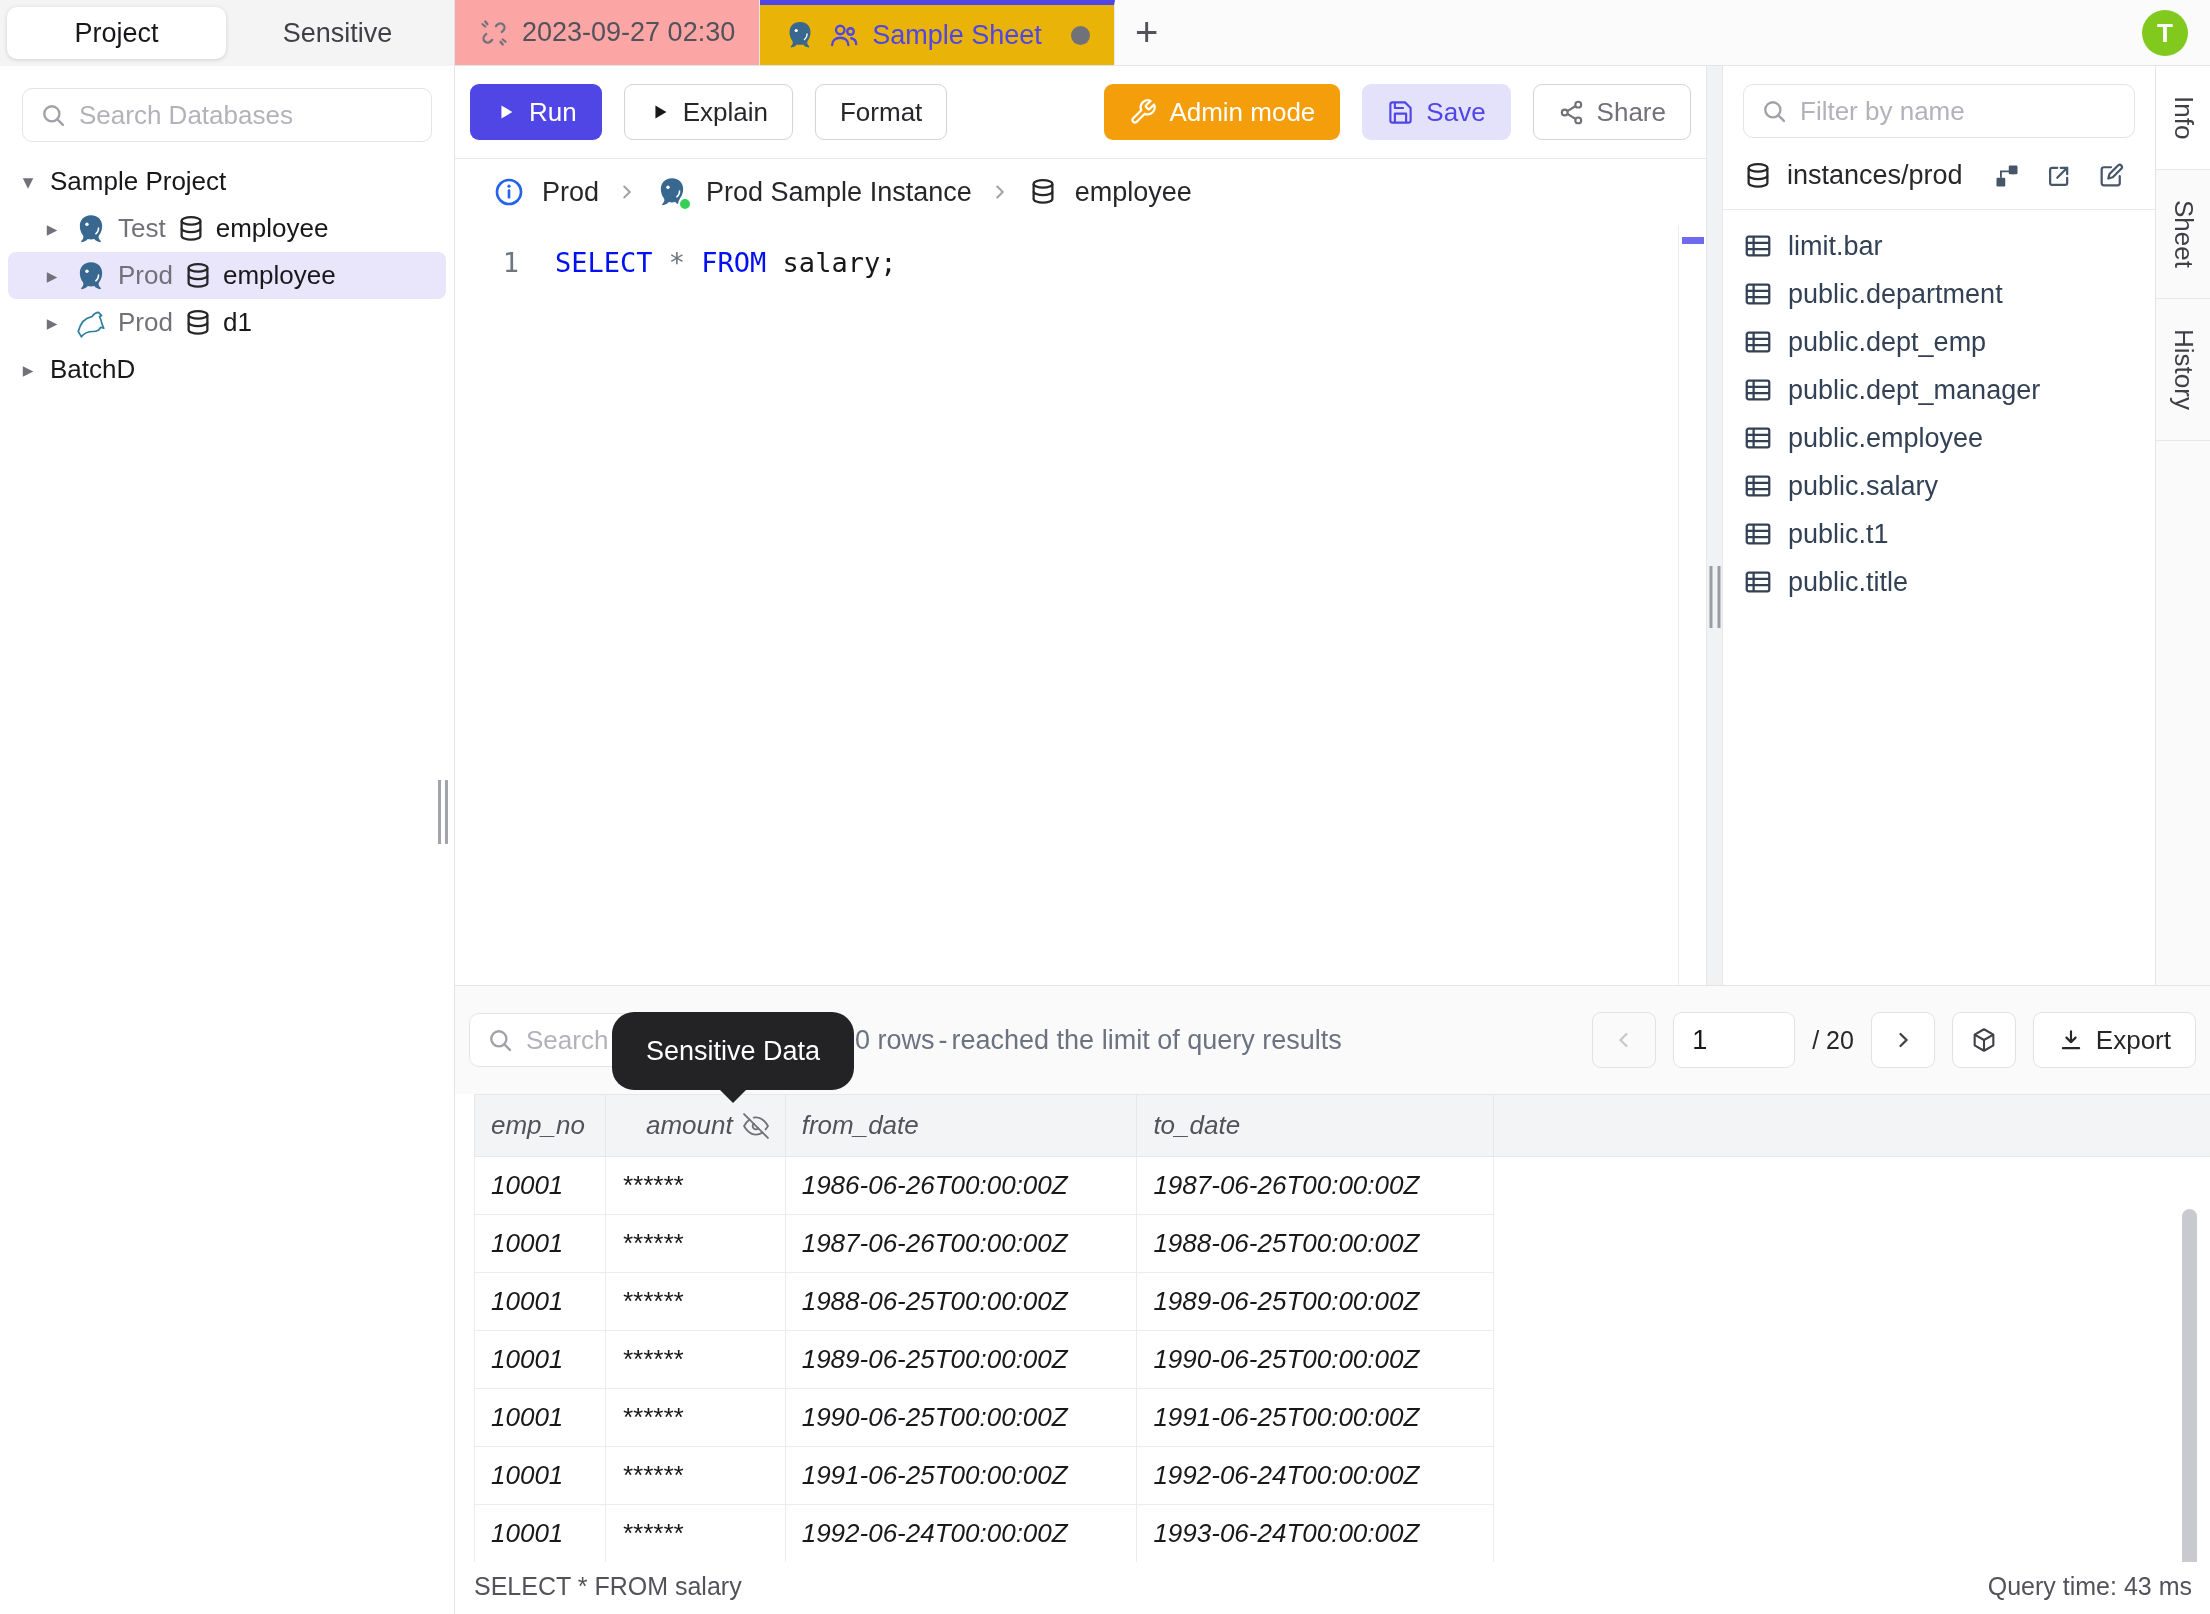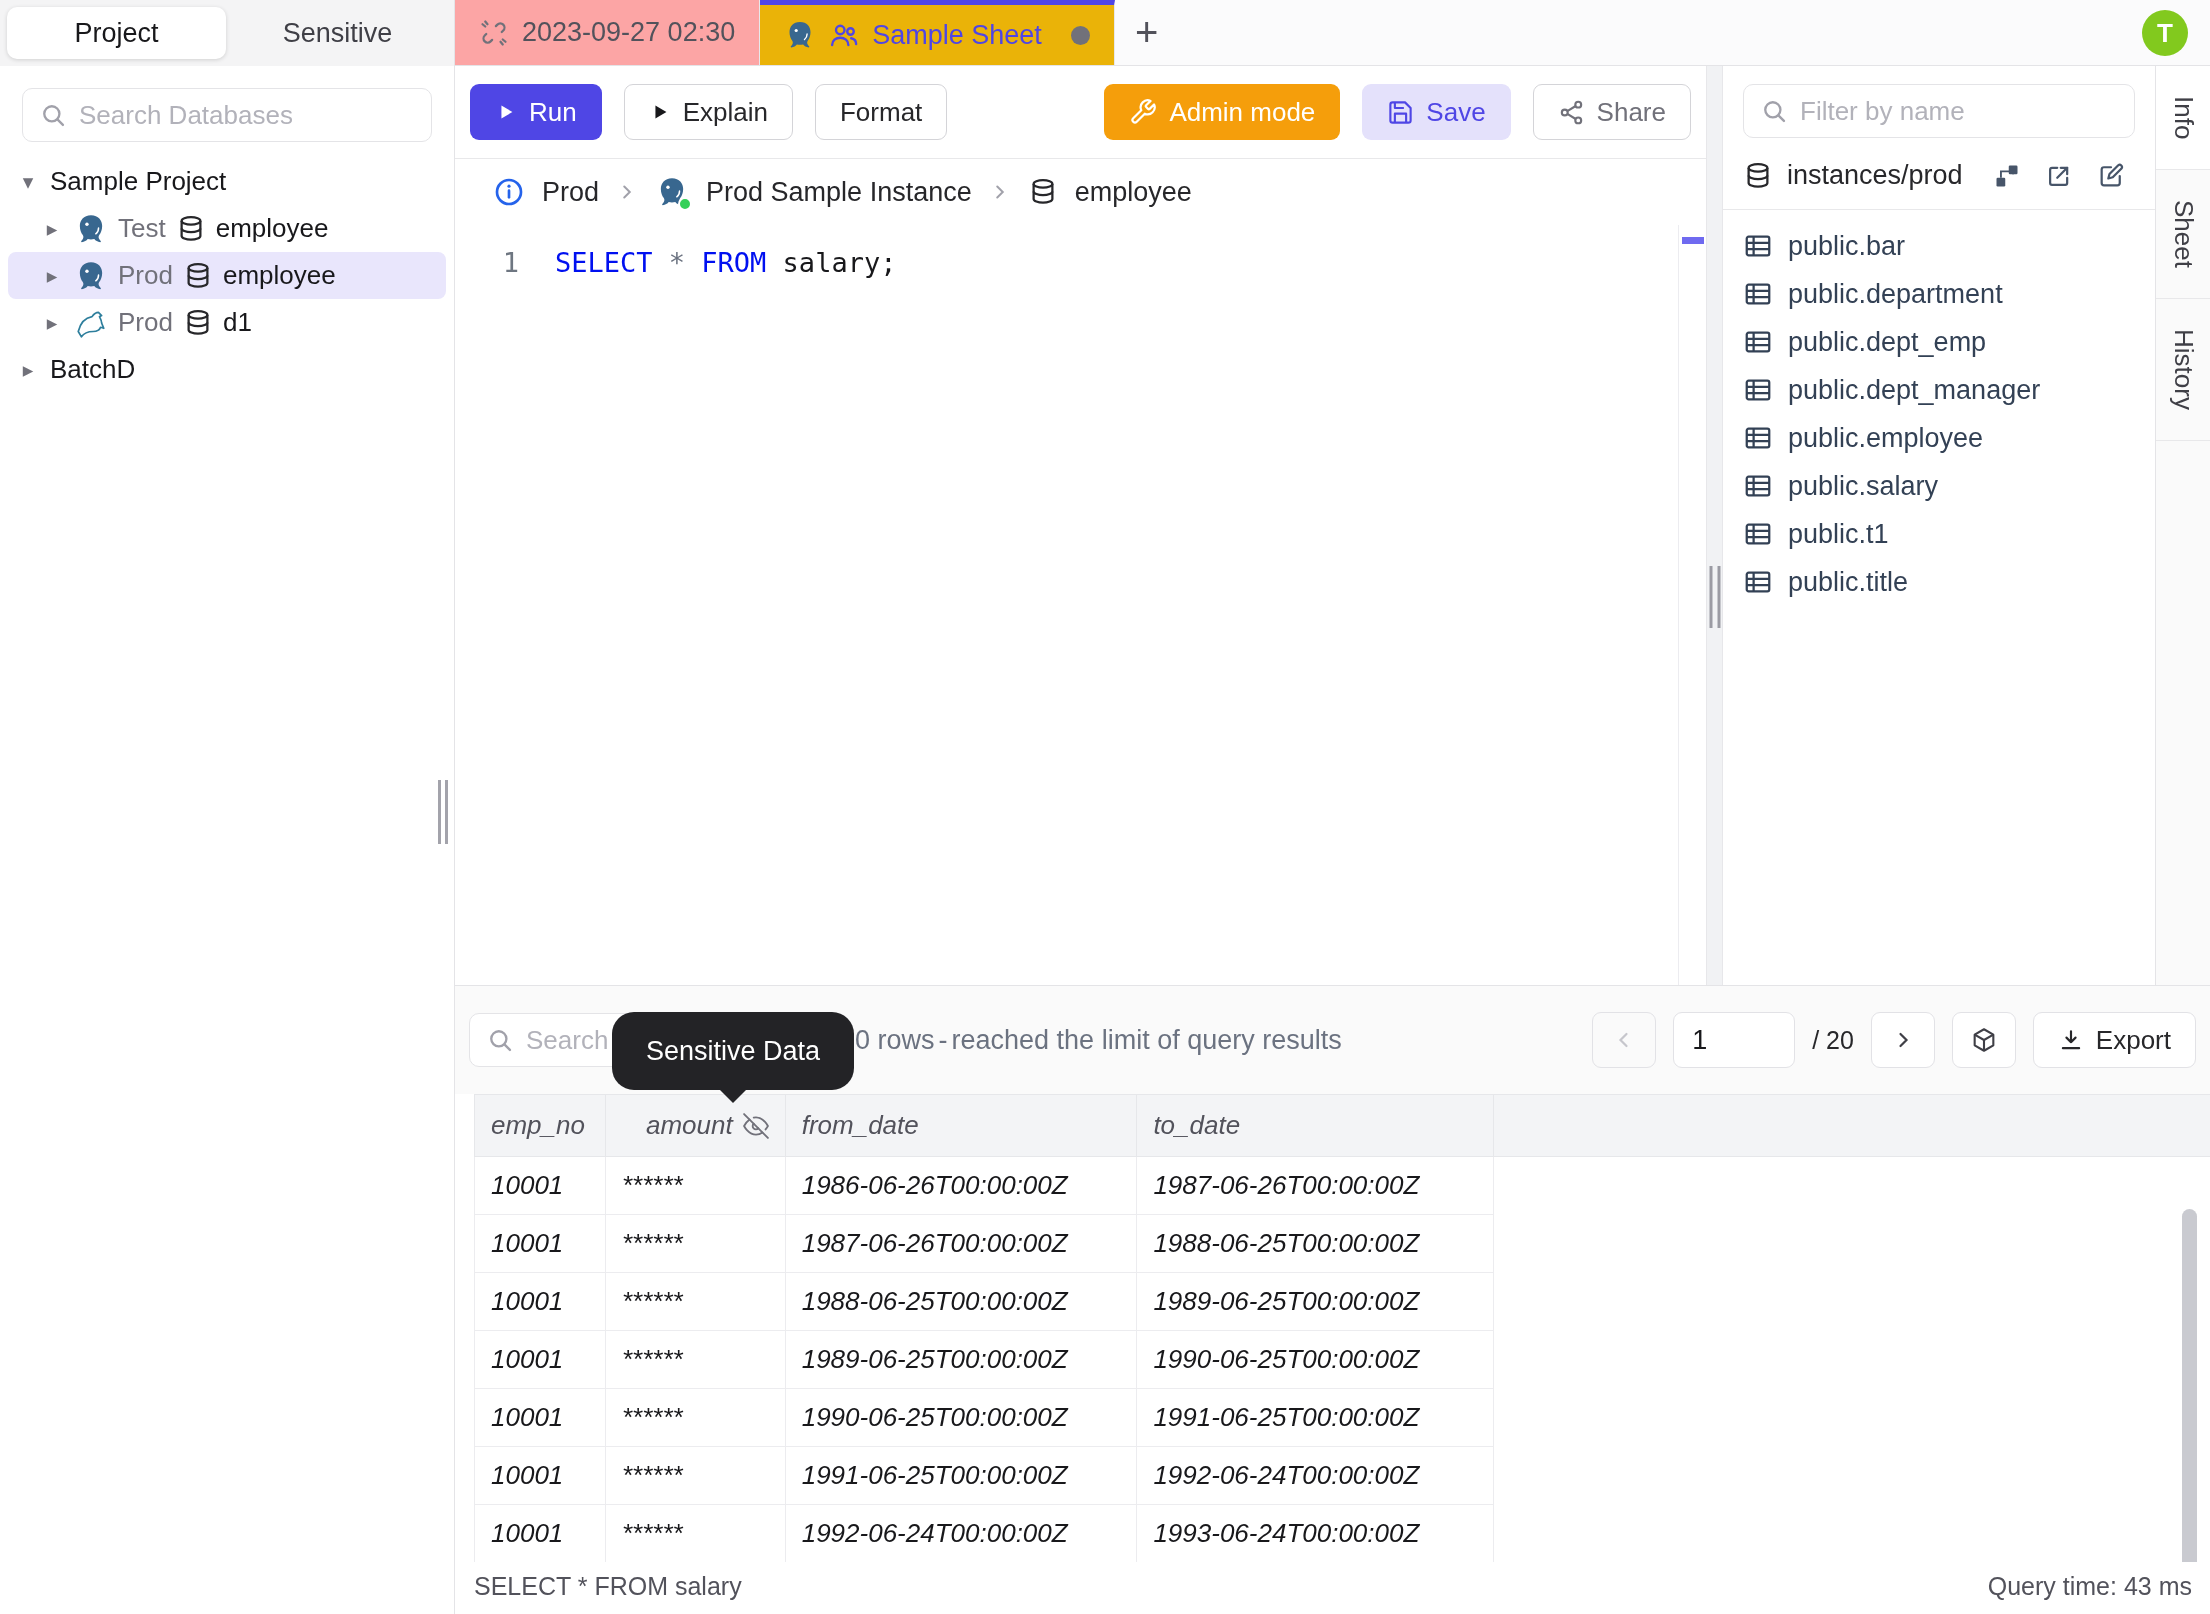--- a/index.html
+++ b/index.html
@@ -390,21 +390,21 @@
           </span>
         </div>
         <div class="tbl-list">
           <div class="tbl-item">
             <span class="ic">
                 <svg width="30" height="30" viewBox="0 0 24 24" fill="none" stroke="#334155" stroke-width="1.8">
                   <rect x="3" y="4.5" width="18" height="15" rx="1.5"></rect>
                   <path d="M3 9.5h18M3 14.5h18M8.5 4.5v15"></path>
                 </svg>
               </span>
-            <span>public.bar</span>
+            <span>limit.bar</span>
           </div>
           <div class="tbl-item">
             <span class="ic">
                 <svg width="30" height="30" viewBox="0 0 24 24" fill="none" stroke="#334155" stroke-width="1.8">
                   <rect x="3" y="4.5" width="18" height="15" rx="1.5"></rect>
                   <path d="M3 9.5h18M3 14.5h18M8.5 4.5v15"></path>
                 </svg>
               </span>
             <span>public.department</span>
           </div>

